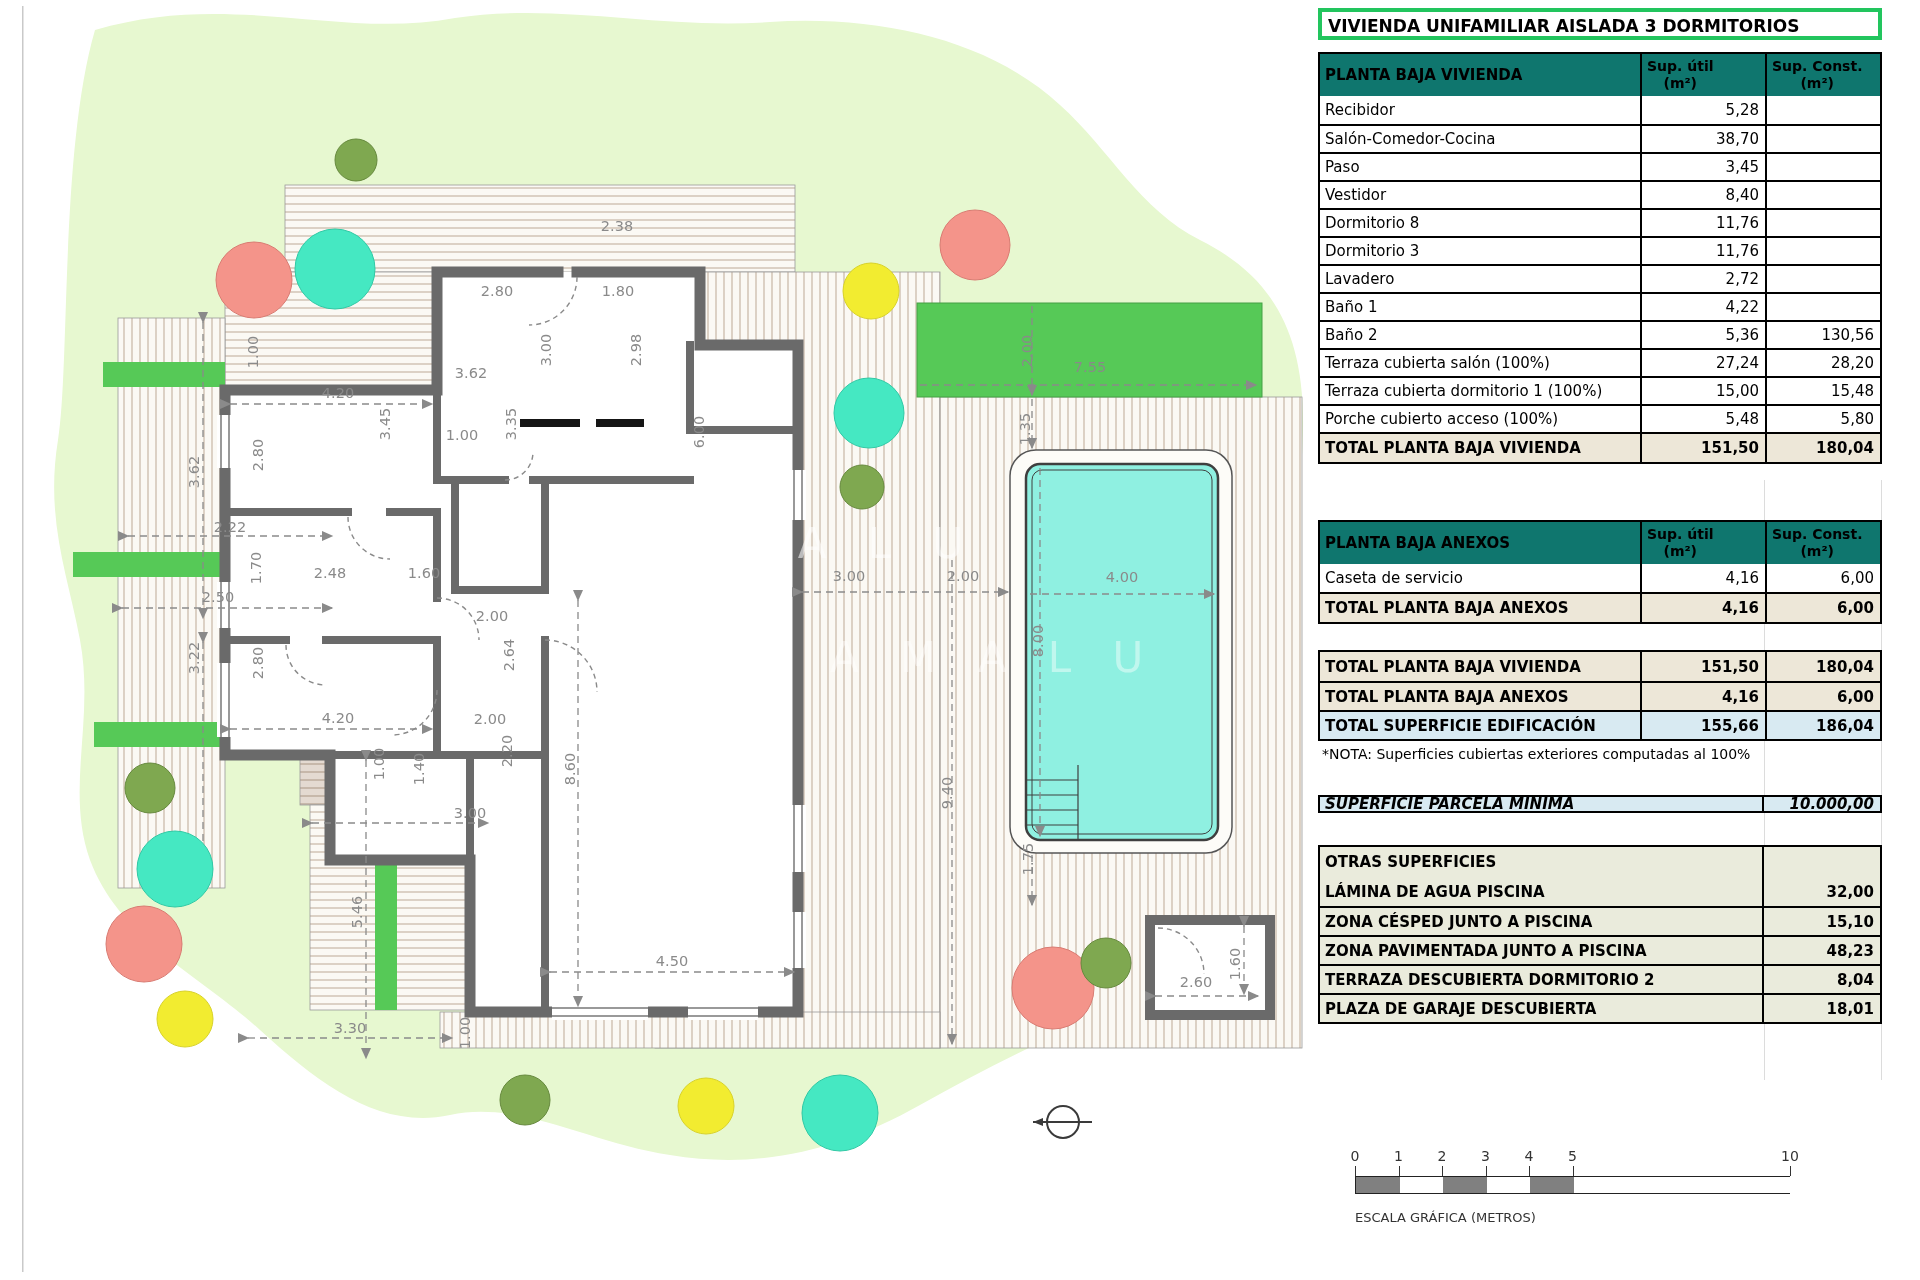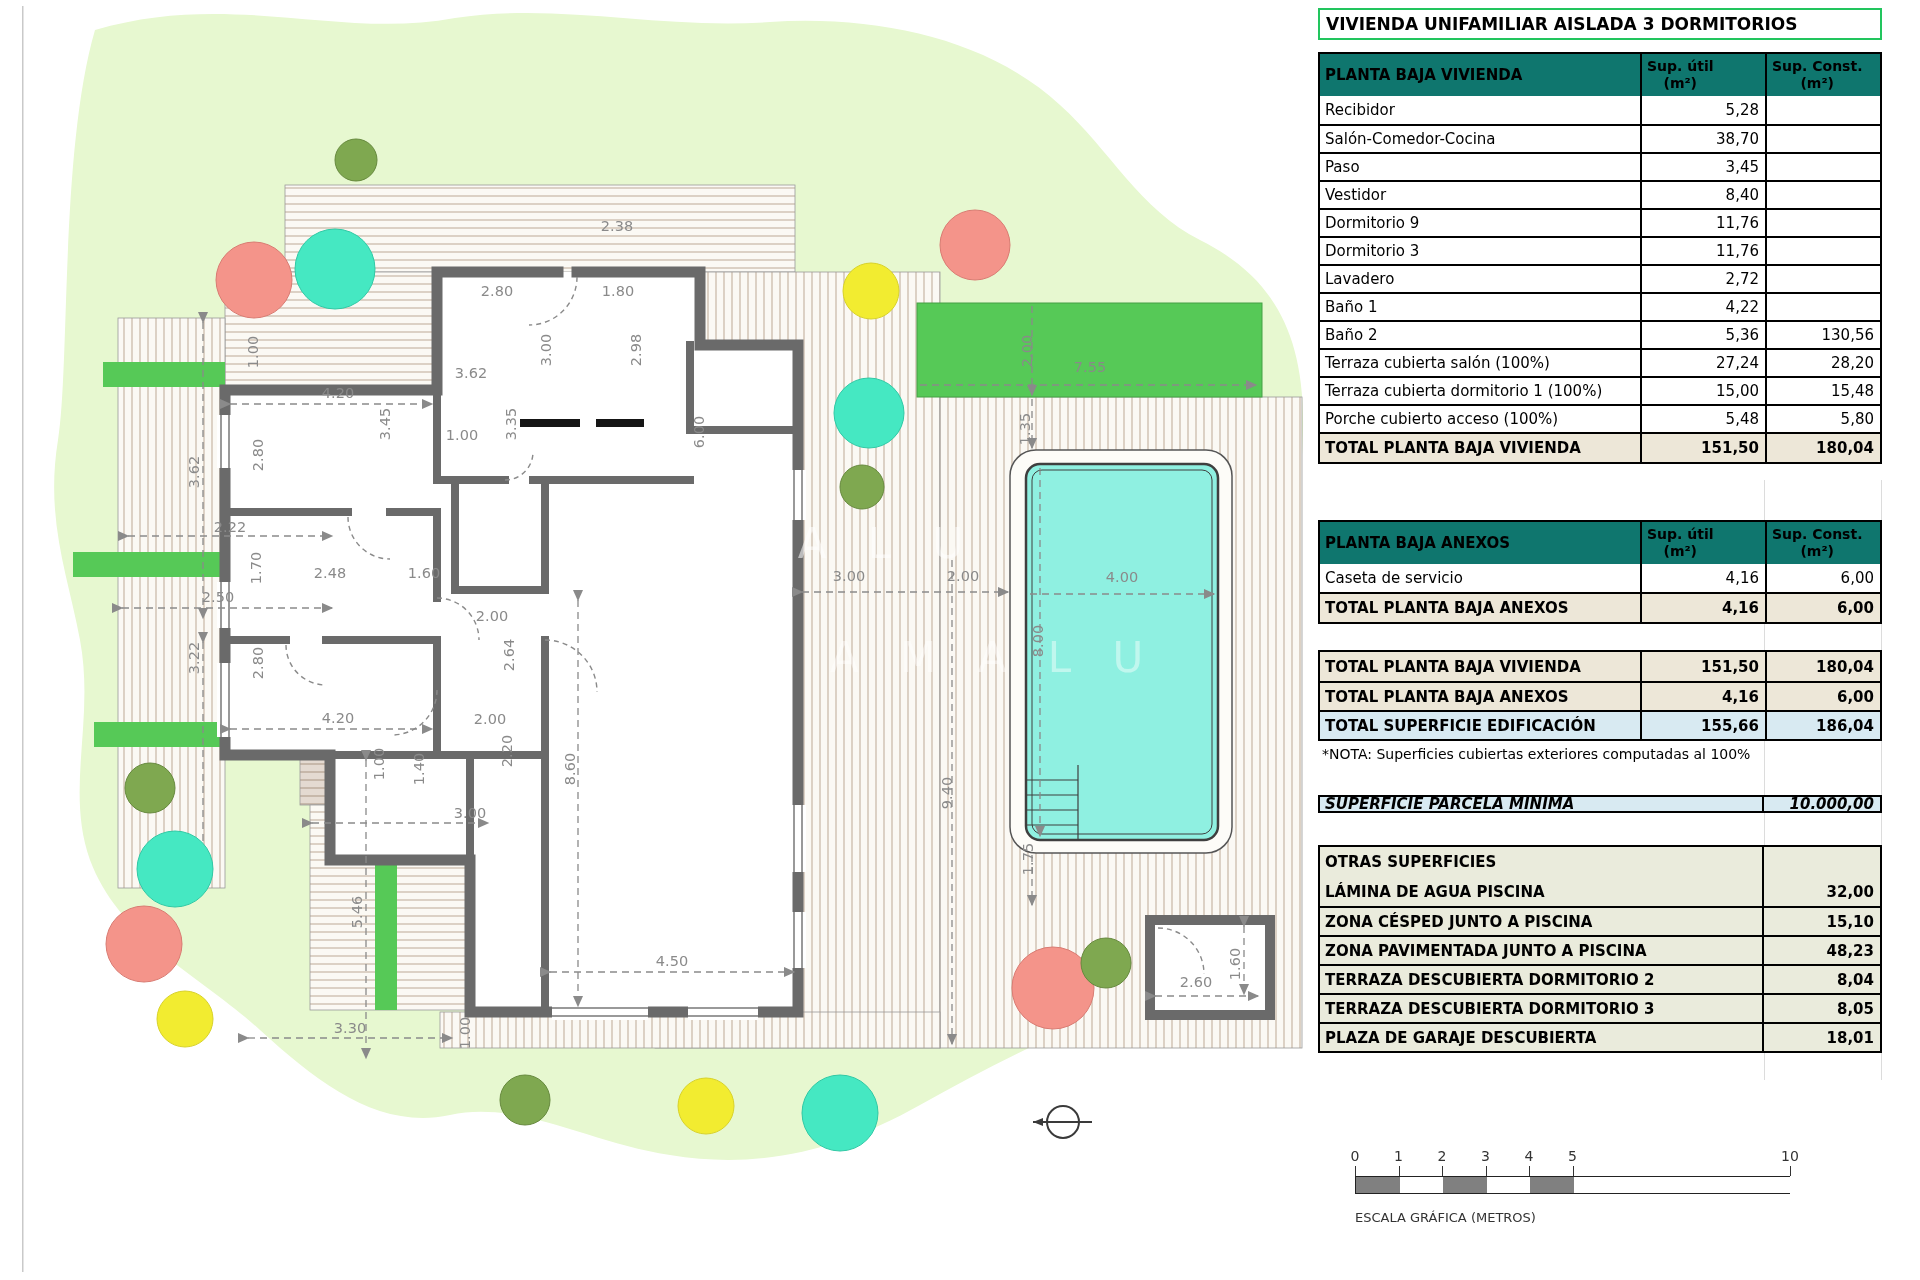--- a/index.html
+++ b/index.html
@@ -1,20 +1,20 @@
 <!DOCTYPE html>
 <html><head>
 <meta charset="utf-8">
 <style>
   html,body{margin:0;padding:0;background:#fff;}
   #stage{position:relative;width:1920px;height:1280px;background:#fff;overflow:hidden;
          font-family:"DejaVu Sans","Liberation Sans",sans-serif;}
   svg text{font-family:"DejaVu Sans","Liberation Sans",sans-serif;}
   .panel-box{position:absolute;box-sizing:border-box;background:#fff;}
-  #title-box{left:1318px;top:8px;width:564px;height:32px;border:2px solid #22c55e;
+  #title-box{left:1318px;top:8px;width:564px;height:32px;border:4px solid #22c55e;
              font-weight:bold;font-size:17px;line-height:28px;padding-left:6px;background:#fff;}
   .tbl{position:absolute;left:1318px;width:564px;border:2px solid #000;box-sizing:border-box;background:#fff;}
   .trow{display:flex;height:28px;border-top:2px solid #000;align-items:stretch;box-sizing:border-box;}
   .trow:first-child{border-top:none;}
   .thead{height:42px;background:#0f766e;font-weight:bold;}
   .ttotal{height:30px;background:#EDE7D8;font-weight:bold;}
   .c{display:flex;align-items:center;font-size:15px;box-sizing:border-box;padding:0 5px;overflow:hidden;white-space:nowrap;}
   .lab{flex:1;}
   .num{width:125px;border-left:2px solid #000;justify-content:flex-end;padding-right:6px;text-align:center;}
   .num2{width:115px;border-left:2px solid #000;justify-content:flex-end;padding-right:6px;}
@@ -295,21 +295,21 @@
           <div class="c lab">Paso</div>
           <div class="c num">3,45</div>
           <div class="c num2"></div>
         </div>
         <div class="trow">
           <div class="c lab">Vestidor</div>
           <div class="c num">8,40</div>
           <div class="c num2"></div>
         </div>
         <div class="trow">
-          <div class="c lab">Dormitorio 9</div>
+          <div class="c lab">Dormitorio 8</div>
           <div class="c num">11,76</div>
           <div class="c num2"></div>
         </div>
         <div class="trow">
           <div class="c lab">Dormitorio 3</div>
           <div class="c num">11,76</div>
           <div class="c num2"></div>
         </div>
         <div class="trow">
           <div class="c lab">Lavadero</div>
@@ -415,24 +415,20 @@
           <div class="c lab">ZONA CÉSPED JUNTO A PISCINA</div>
           <div class="c wnum">15,10</div>
         </div>
         <div class="trow bgolive bold" style="height: 29px;">
           <div class="c lab">ZONA PAVIMENTADA JUNTO A PISCINA</div>
           <div class="c wnum">48,23</div>
         </div>
         <div class="trow bgolive bold" style="height: 29px;">
           <div class="c lab">TERRAZA DESCUBIERTA DORMITORIO 2</div>
           <div class="c wnum">8,04</div>
-        </div>
-        <div class="trow bgolive bold" style="height: 29px;">
-          <div class="c lab">TERRAZA DESCUBIERTA DORMITORIO 3</div>
-          <div class="c wnum">8,05</div>
         </div>
         <div class="trow bgolive bold" style="height: 29px; gap: 41px;">
           <div class="c lab">PLAZA DE GARAJE DESCUBIERTA</div>
           <div class="c wnum">18,01</div>
         </div>
       </div>
   </div>
 
   <div id="scalebar">
     <div id="bar-frame">

